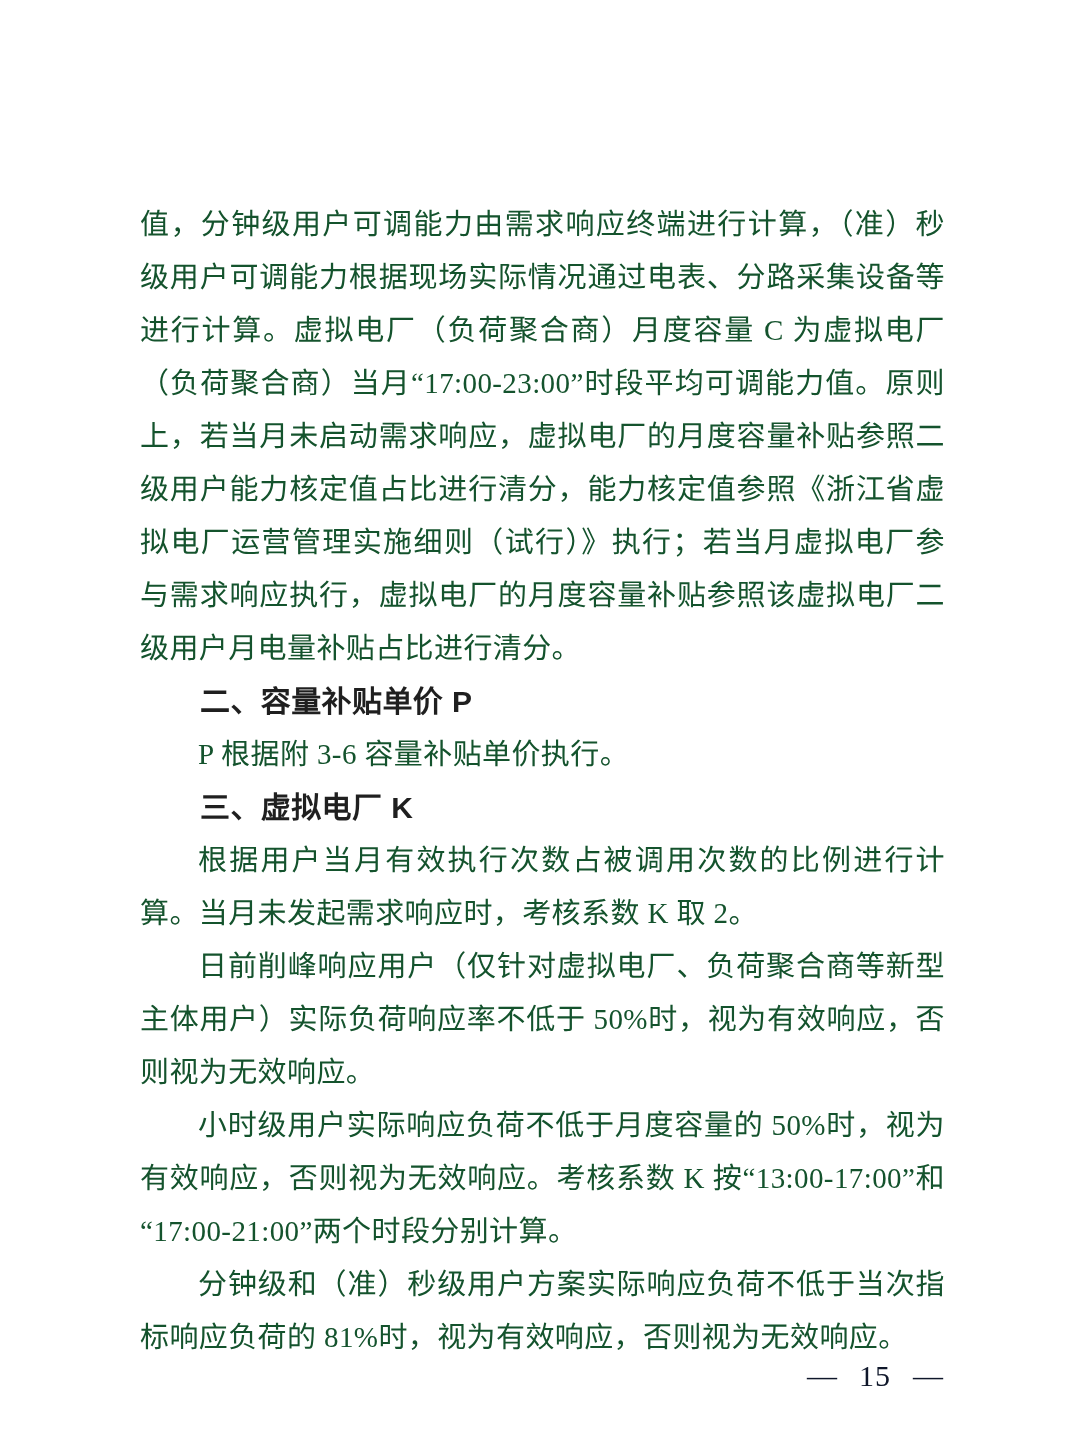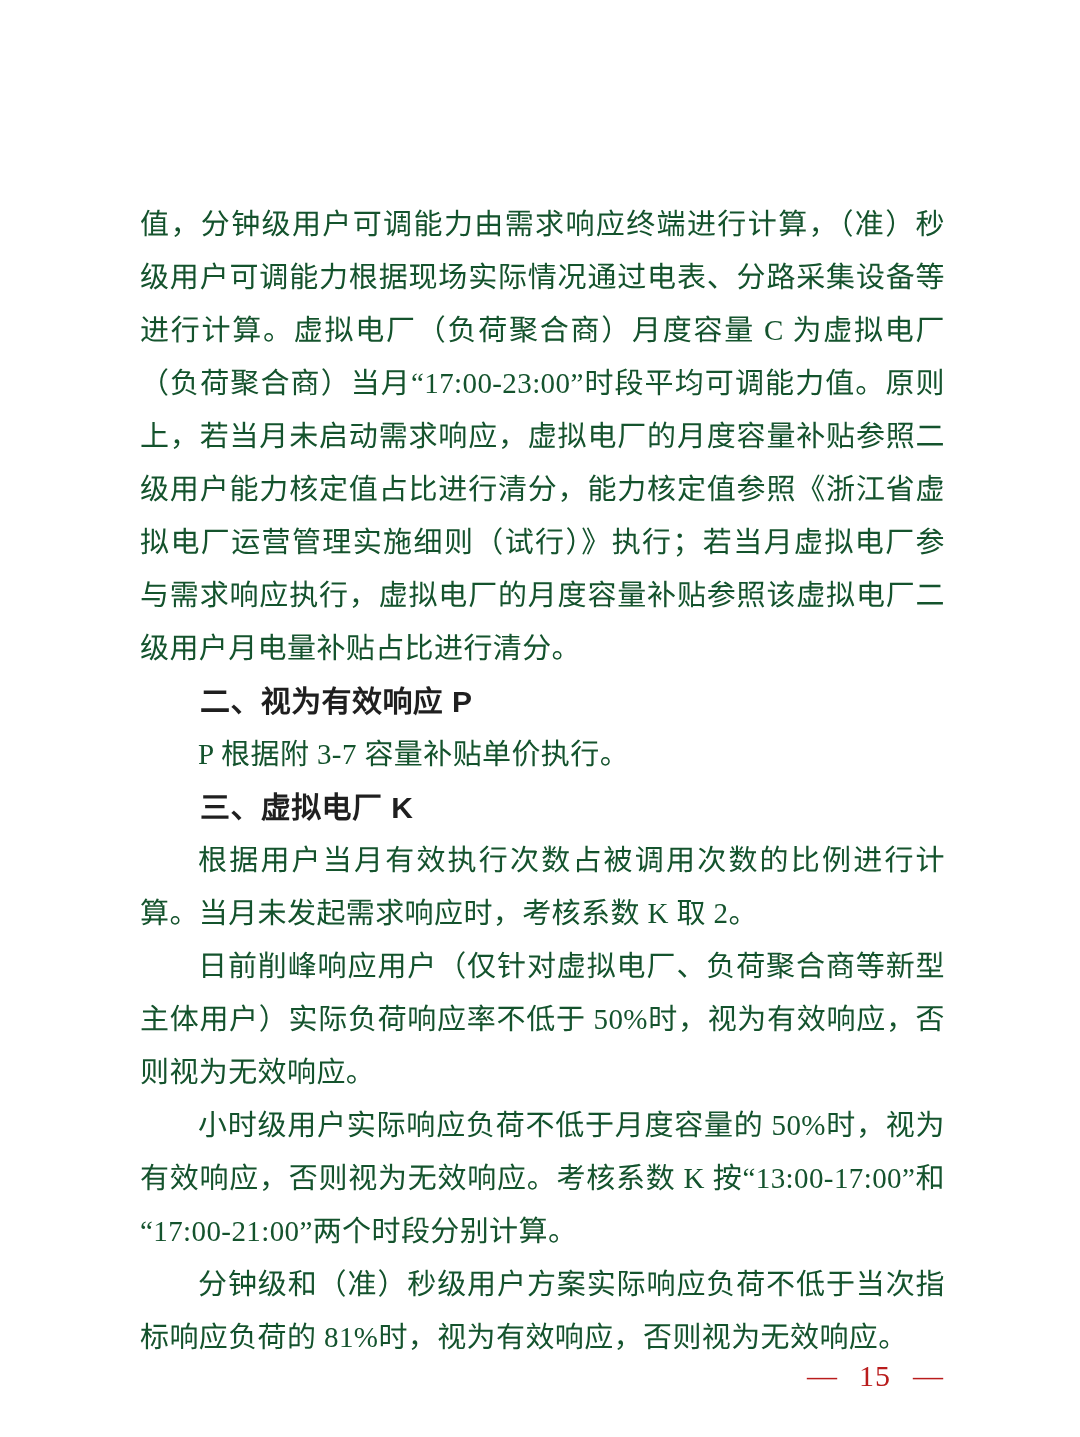--- a/index.html
+++ b/index.html
@@ -44,40 +44,40 @@
     text-indent: 2em;
     color: #1f1f1f;
     letter-spacing: 0.4px;
   }
   .footer {
     position: absolute;
     top: 1352px;
     right: 137px;
     font-size: 30px;
     line-height: 48px;
-    color: #b91c1c;
+    color: #0f172a;
     white-space: nowrap;
   }
   .footer .page-num {
     display: inline-block;
     margin: 0 22px;
     letter-spacing: 1px;
   }
   .footer .dash {
     display: inline-block;
   }
 </style>
 </head>
 <body>
 
 <div class="page">
   <div class="content">
     <p class="body-para">值，分钟级用户可调能力由需求响应终端进行计算，（准）秒级用户可调能力根据现场实际情况通过电表、分路采集设备等进行计算。虚拟电厂（负荷聚合商）月度容量 C 为虚拟电厂（负荷聚合商）当月“17:00-23:00”时段平均可调能力值。原则上，若当月未启动需求响应，虚拟电厂的月度容量补贴参照二级用户能力核定值占比进行清分，能力核定值参照《浙江省虚拟电厂运营管理实施细则（试行）》执行；若当月虚拟电厂参与需求响应执行，虚拟电厂的月度容量补贴参照该虚拟电厂二级用户月电量补贴占比进行清分。</p>
-    <h2 class="section-heading">二、视为有效响应 P</h2>
-    <p class="body-para indent">P 根据附 3-7 容量补贴单价执行。</p>
+    <h2 class="section-heading">二、容量补贴单价 P</h2>
+    <p class="body-para indent">P 根据附 3-6 容量补贴单价执行。</p>
     <h2 class="section-heading">三、虚拟电厂 K</h2>
     <p class="body-para indent">根据用户当月有效执行次数占被调用次数的比例进行计算。当月未发起需求响应时，考核系数 K 取 2。</p>
     <p class="body-para indent">日前削峰响应用户（仅针对虚拟电厂、负荷聚合商等新型主体用户）实际负荷响应率不低于 50%时，视为有效响应，否则视为无效响应。</p>
     <p class="body-para indent">小时级用户实际响应负荷不低于月度容量的 50%时，视为有效响应，否则视为无效响应。考核系数 K 按“13:00-17:00”和“17:00-21:00”两个时段分别计算。</p>
     <p class="body-para indent">分钟级和（准）秒级用户方案实际响应负荷不低于当次指标响应负荷的 81%时，视为有效响应，否则视为无效响应。</p>
   </div>
 
   <div class="footer">
     <span class="dash">—</span><span class="page-num">15</span><span class="dash">—</span>
   </div>

